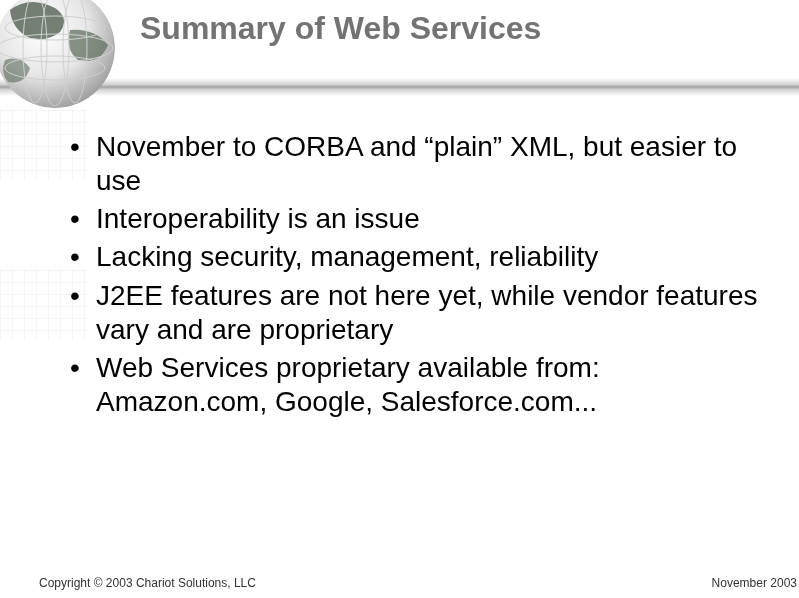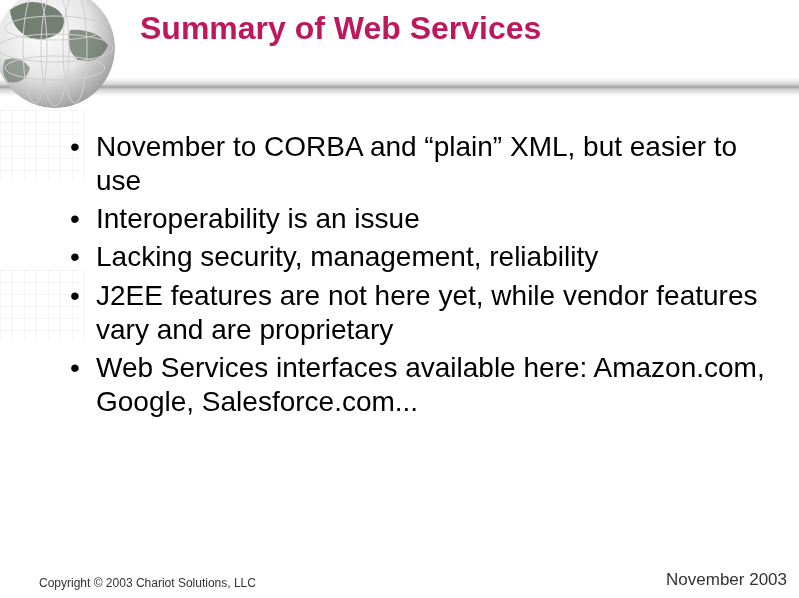--- a/index.html
+++ b/index.html
@@ -24,21 +24,21 @@
   }
 
   
   .title {
     position: absolute;
     left: 140px;
     top: 10px;
     width: 640px;
     font-size: 32px;
     font-weight: bold;
-    color: #be185d;
+    color: #737373;
     z-index: 3;
   }
 
   
   .hr-bar {
     position: absolute;
     left: 0;
     top: 78px;
     width: 799px;
     height: 18px;
@@ -101,23 +101,23 @@
   .footer-left {
     position: absolute;
     left: 4px;
     bottom: 8px;
     font-size: 12px;
     color: #333;
     margin-left: 35px;
   }
   .footer-right {
     position: absolute;
-    right: 12px;
+    right: 2px;
     bottom: 8px;
-    font-size: 17px;
+    font-size: 12px;
     color: #333;
   }
 </style>
 </head>
 <body>
 
 <div class="globe">
   <svg viewBox="0 0 118 110" width="118" height="110">
     <defs>
       <radialGradient id="sg" cx="40%" cy="35%" r="70%">
@@ -152,18 +152,18 @@
 <div class="grid-patch gp2"></div>
 
 <div class="title">Summary of Web Services</div>
 
 <div class="bullets">
   <ul>
     <li>November to CORBA and “plain” XML, but easier to use</li>
     <li>Interoperability is an issue</li>
     <li>Lacking security, management, reliability</li>
     <li>J2EE features are not here yet, while vendor features vary and are proprietary</li>
-    <li>Web Services interfaces available here: Amazon.com, Google, Salesforce.com...</li>
+    <li>Web Services proprietary available from: Amazon.com, Google, Salesforce.com...</li>
   </ul>
 </div>
 
 <div class="footer-left">Copyright © 2003 Chariot Solutions, LLC</div>
 <div class="footer-right">November 2003</div>
 
 </body></html>

